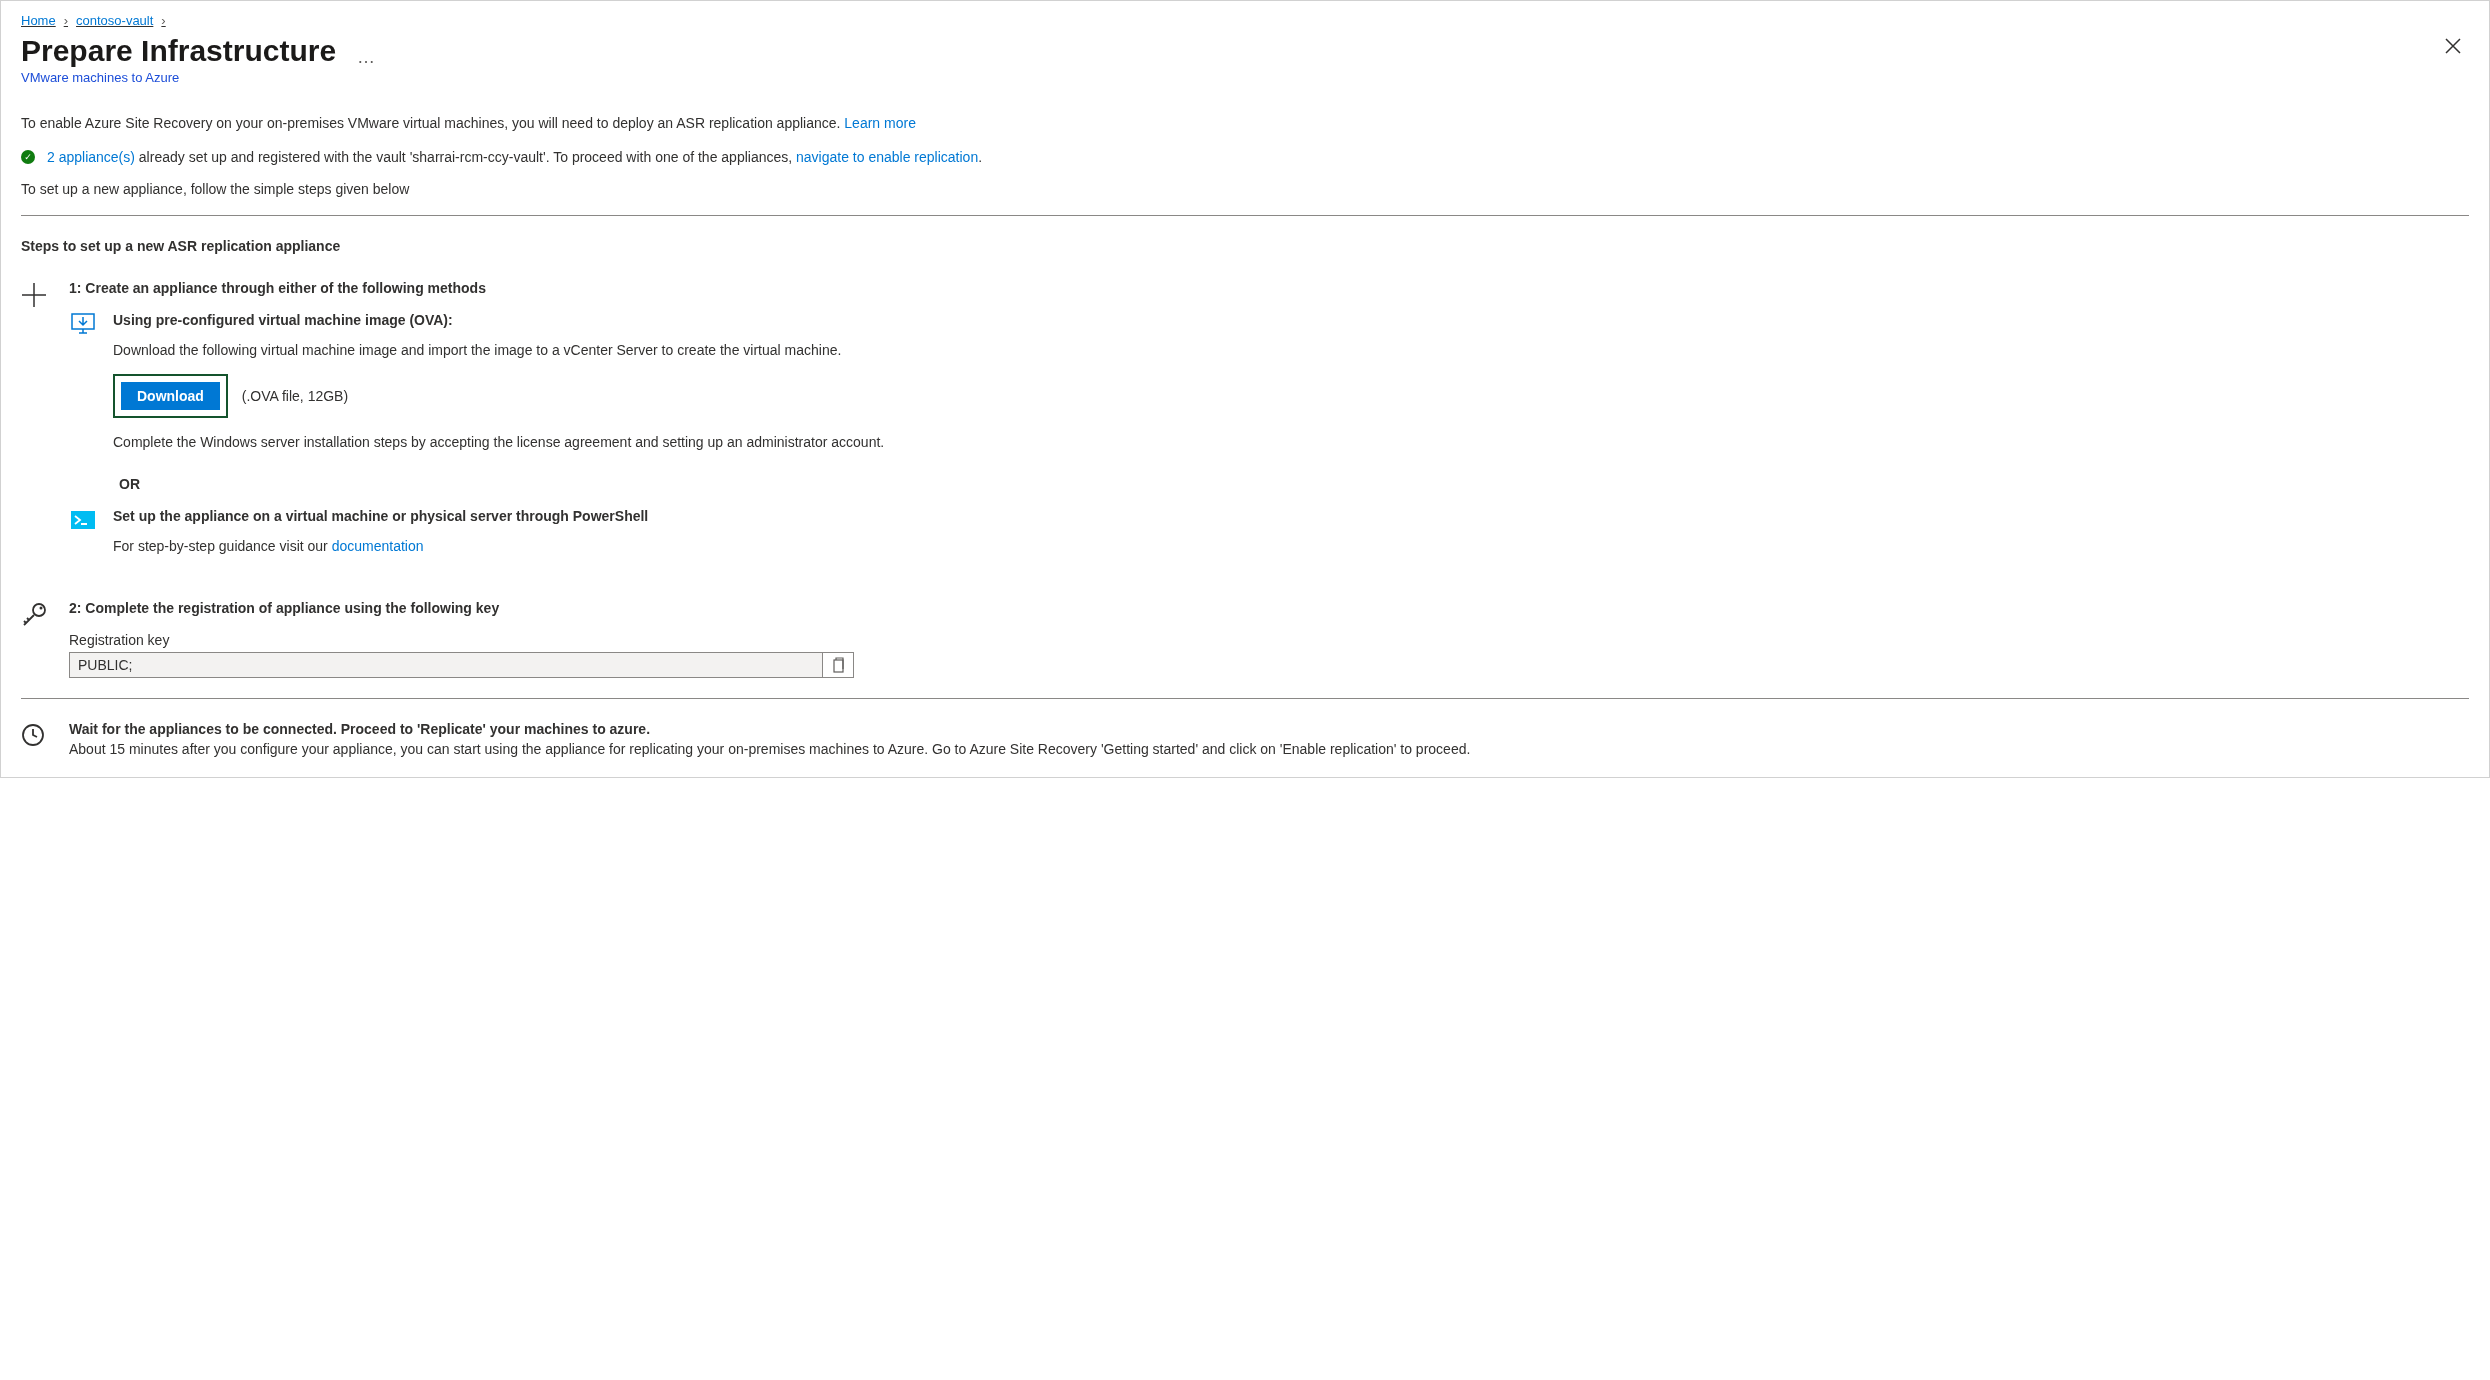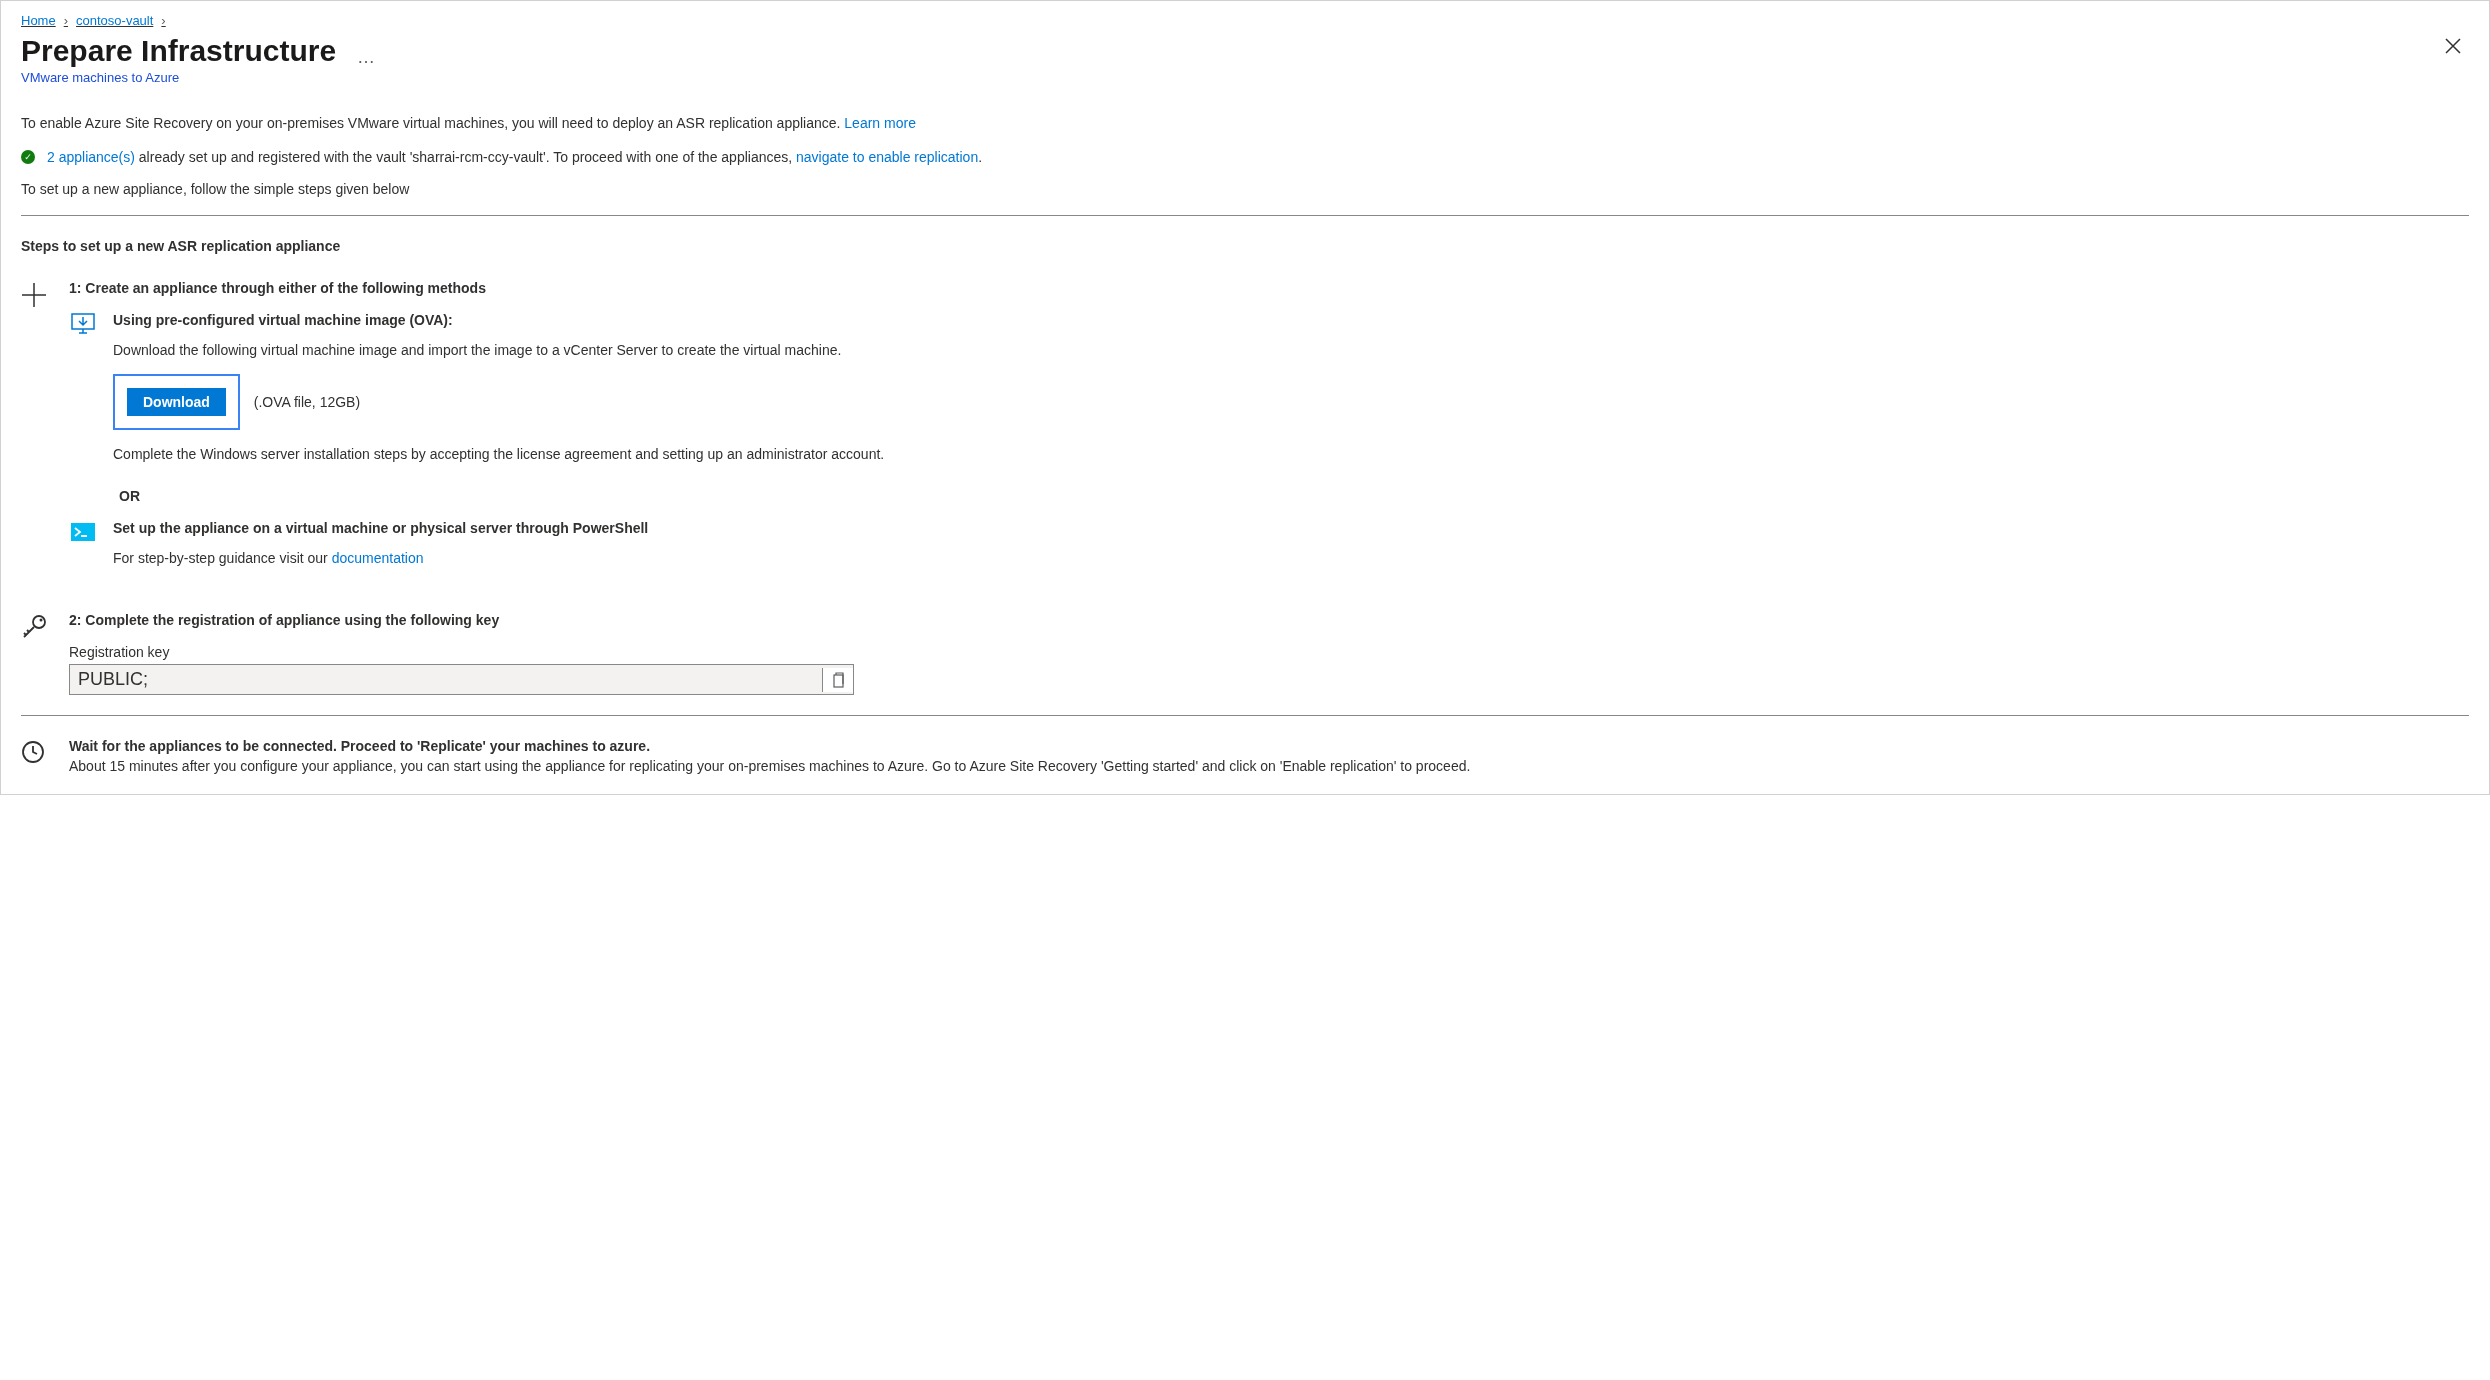--- a/index.html
+++ b/index.html
@@ -39,37 +39,37 @@
   .step-icon { width: 28px; flex-shrink: 0; margin-top: 2px; color: #323130; }
   .step-content { flex: 1; }
   .step-title { font-weight: 600; margin-bottom: 16px; }
 
   .method-row { display: flex; align-items: flex-start; gap: 16px; margin-bottom: 10px; }
   .method-icon { width: 28px; height: 24px; flex-shrink: 0; display:flex; align-items:center; justify-content:center; }
   .method-content { flex: 1; }
   .method-heading { font-weight: 600; margin-bottom: 14px; }
   .method-line { margin-bottom: 16px; }
 
-  .download-btn-wrap { border: 2px solid #3b82f6; display: inline-block; padding: 12px; }
+  .download-btn-wrap { border: 2px solid #14532d; display: inline-block; padding: 6px; }
   .download-btn {
     background: #0078d4; color: #fff; border: none;
     padding: 6px 16px; font-size: 14px; font-weight: 600; cursor: pointer;
   }
   .file-hint { color: #323130; margin-left: 10px; }
 
   .or-label { font-weight: 600; margin: 10px 0 16px 50px; }
 
   .reg-key-label { color: #323130; margin-bottom: 4px; }
   .reg-key-box {
     display: flex; align-items: center; width: 785px; max-width: 100%;
     border: 1px solid #8a8886; background: #f3f2f1;
   }
   .reg-key-input {
     flex: 1; border: none; background: transparent; padding: 4px 8px;
-    font-size: 18px; color: #323130; outline: none;
+    font-size: 14px; color: #323130; outline: none;
   }
   .copy-btn {
     border: none; border-left: 1px solid #8a8886; background: #fff;
     padding: 4px 8px; cursor: pointer; display:flex; align-items:center;
   }
 
   .wait-row { display: flex; align-items: flex-start; gap: 20px; }
   .wait-heading { font-weight: 600; margin-bottom: 4px; }
 
   svg { display:block; }

